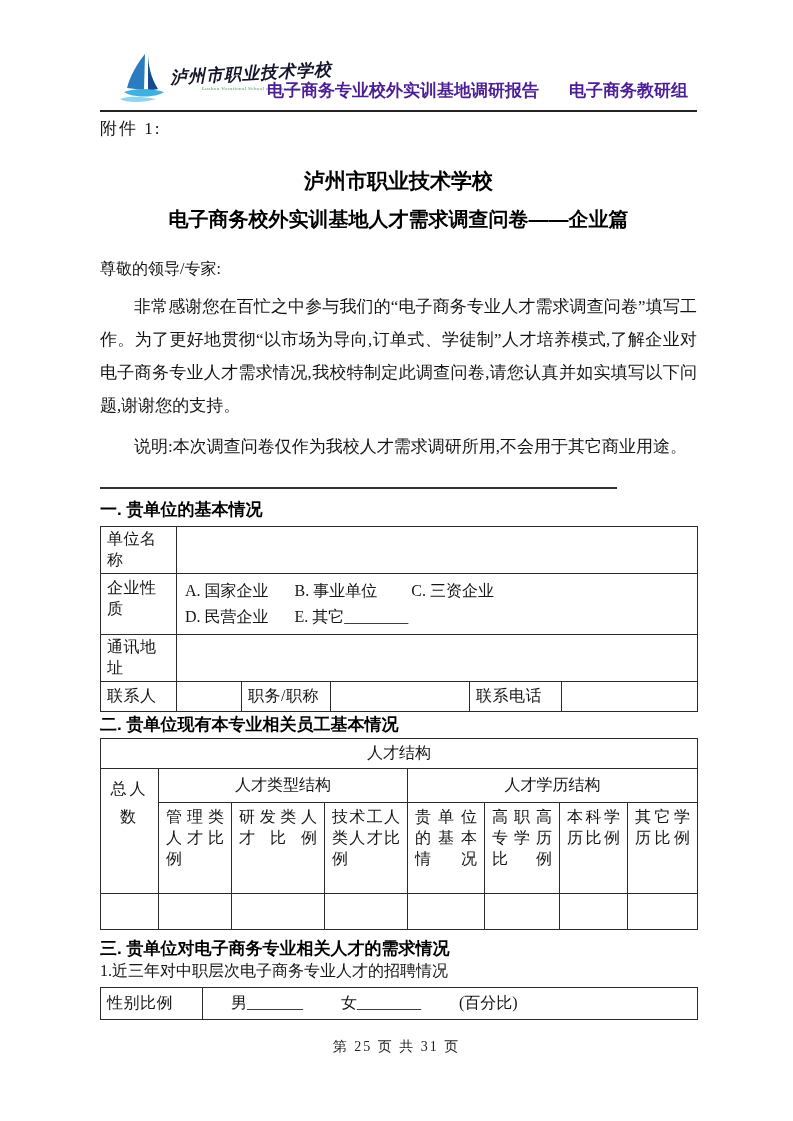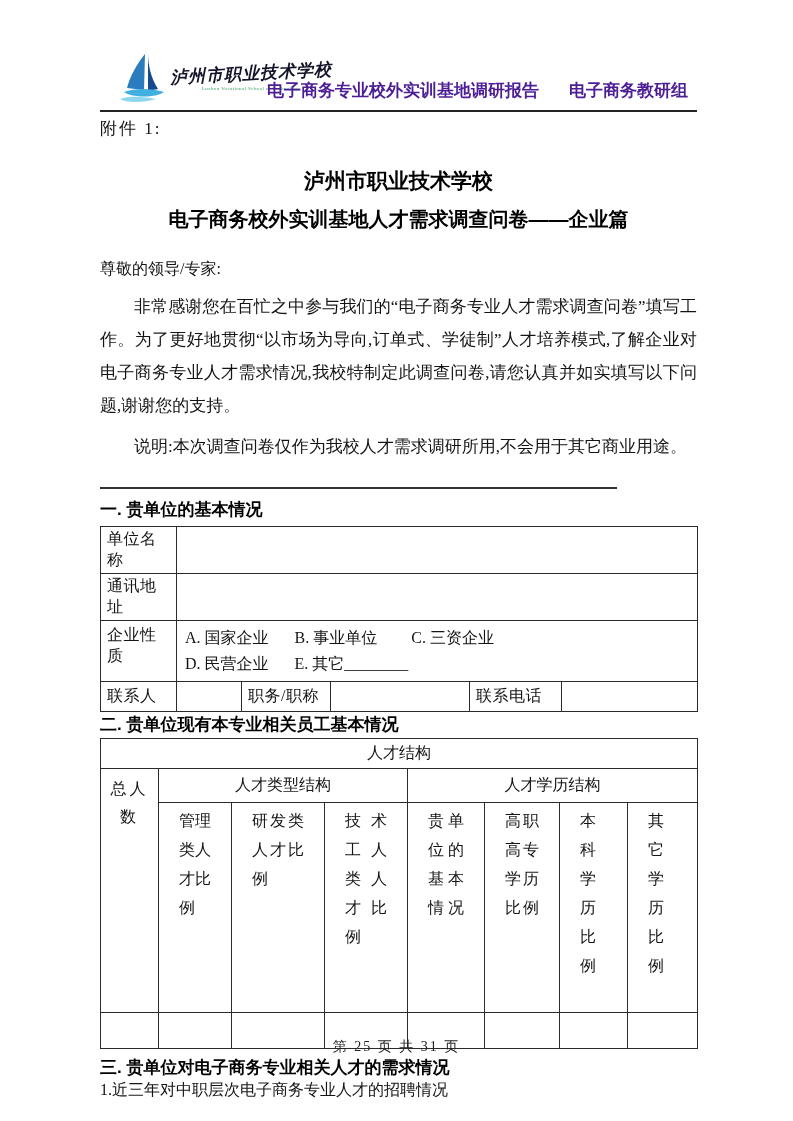--- a/index.html
+++ b/index.html
@@ -64,21 +64,21 @@
   table { border-collapse:collapse; width:597px; table-layout:fixed; }
   td { border:1.5px solid #2b2b2b; font-size:16px; padding:2px 6px; vertical-align:middle; }
   .t { margin-top:5px; }
   .lbl { letter-spacing:0.5px; }
   .center { text-align:center; }
   .vtop { vertical-align:top; }
   .options-cell { vertical-align:top; padding:4px 8px; line-height:26px; }
   .opt { display:inline-block; margin-right:22px; }
   .opt:last-child { margin-right:0; }
   .subhead {
-    vertical-align:top; line-height:29px; padding:3px 20px;
+    vertical-align:top; line-height:21px; padding:3px 7px;
     text-align:justify; text-justify:inter-character;
   }
   .subhead::after { content:""; display:inline-block; width:100%; }
   .total-cell { vertical-align:top; text-align:center; padding-top:6px; line-height:28px; letter-spacing:3px; }
   .gender-value-cell { padding-left:28px; }
   .gender-part { display:inline-block; margin-right:34px; }
 
   .footer {
     position:absolute; left:0; top:1038px; width:793px;
     text-align:center; font-size:14px; letter-spacing:2px; color:#222;
@@ -128,37 +128,37 @@
           <col style="width:89px">
         <col style="width:139px">
           <col style="width:92px">
           <col style="width:136px">
       </colgroup>
       <tbody>
           <tr style="height:36px">
         <td class="lbl">单位名称</td>
         <td colspan="5"></td>
       </tr>
-      <tr style="height:36px">
-        <td class="lbl">通讯地址</td>
-        <td colspan="5"></td>
-      </tr>
       <tr style="height:56px">
         <td class="lbl vtop" style="padding-top:4px">企业性质</td>
         <td colspan="5" class="options-cell">
           <div>
             <span class="opt">A. 国家企业</span>
             <span class="opt" style="margin-right:30px">B. 事业单位</span>
             <span class="opt">C. 三资企业</span>
           </div>
           <div>
             <span class="opt">D. 民营企业</span>
             <span class="opt">E. 其它________</span>
           </div>
         </td>
+      </tr>
+      <tr style="height:36px">
+        <td class="lbl">通讯地址</td>
+        <td colspan="5"></td>
       </tr>
       <tr style="height:30px">
         <td class="lbl">联系人</td>
         <td></td>
         <td class="lbl">职务/职称</td>
         <td></td>
         <td class="lbl">联系电话</td>
         <td></td>
       </tr>
     </tbody>
@@ -202,16 +202,32 @@
         <td></td>
         <td></td>
         <td></td>
         <td></td>
       </tr>
     </tbody>
       </table>
 
     <div class="sec-heading" style="margin-top:8px">三. 贵单位对电子商务专业相关人才的需求情况</div>
     <div class="sub-question">1.近三年对中职层次电子商务专业人才的招聘情况</div>
+    <table class="t">
+      <colgroup>
+        <col style="width:102px">
+          <col style="width:495px">
+      </colgroup>
+      <tbody>
+          <tr style="height:32px">
+        <td class="lbl">性别比例</td>
+        <td class="gender-value-cell">
+          <span class="gender-part">男_______</span>
+          <span class="gender-part">女________</span>
+          <span>(百分比)</span>
+        </td>
+      </tr>
+    </tbody>
+      </table>
   </div>
 
   <div class="footer">第 25 页 共 31 页</div>
 </div>
 
 </body></html>

